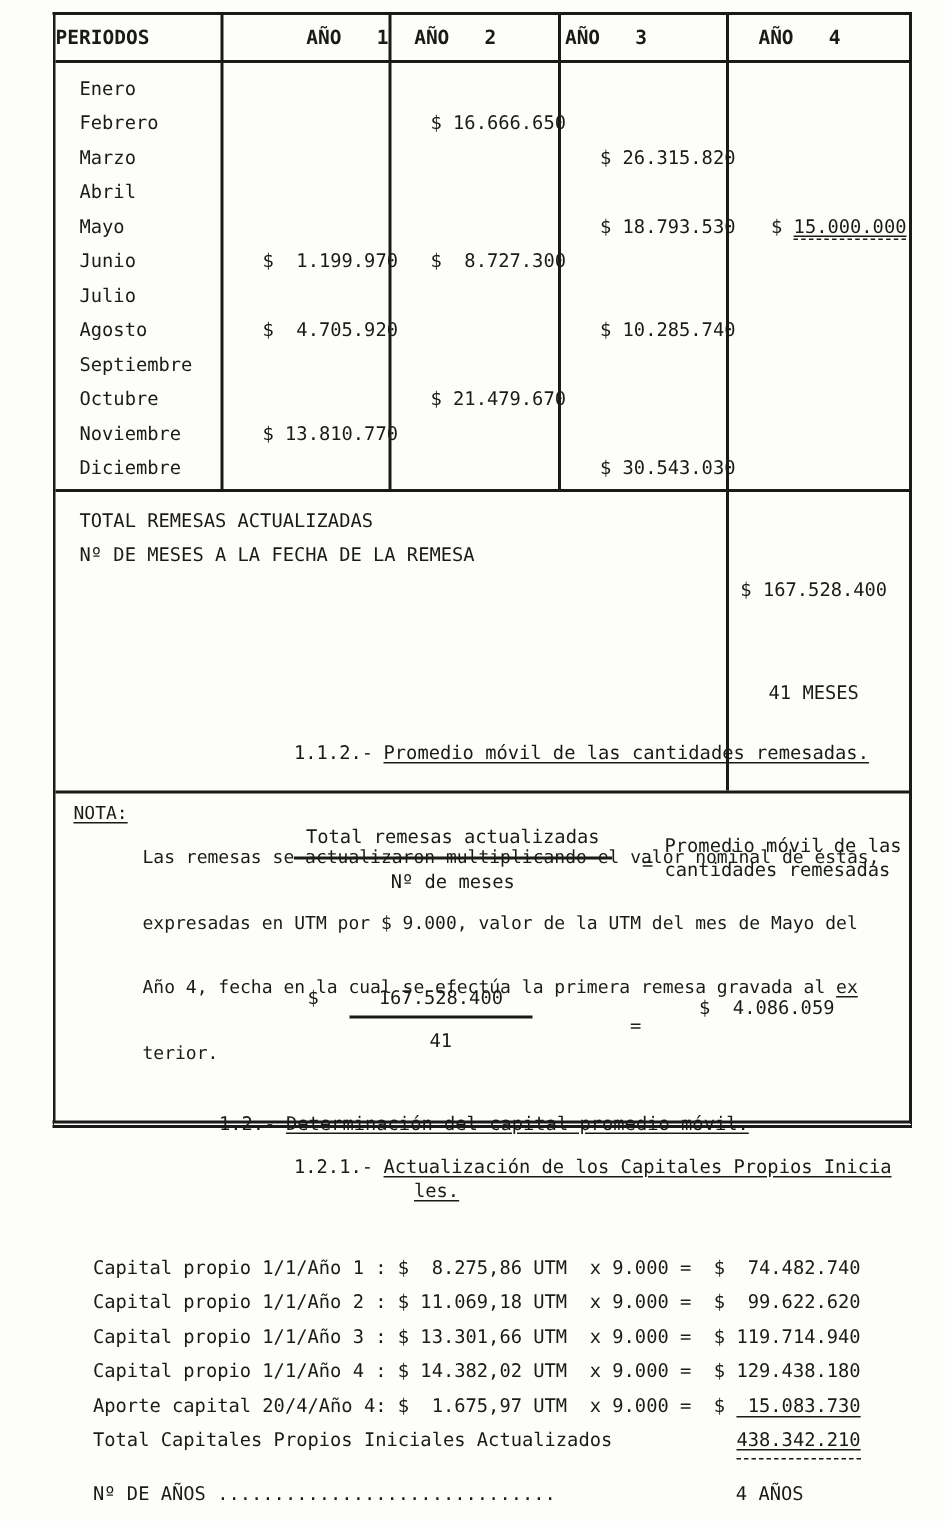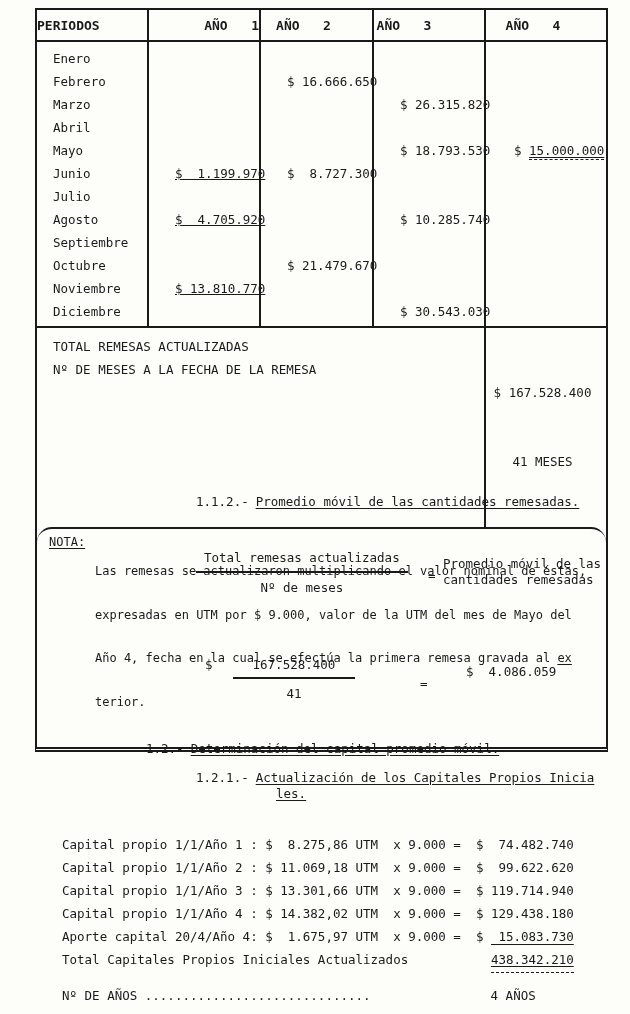--- a/index.html
+++ b/index.html
@@ -25,31 +25,31 @@
   .thead { display:flex; border-bottom:2px solid #1a1a1a; font-size:13px; font-weight:bold; }
   .thead > div { padding:8px 0 7px; }
   .hc0 { width:110px; padding-left:16px; }
   .hc1 { width:112px; text-align:right; }
   .hc2 { width:89px; text-align:center; }
   .hc3 { width:112px; text-align:center; }
   .hc4 { flex:1; text-align:center; }
   .tbody { padding-top:5px; padding-bottom:3px; font-size:12.5px; }
   .trow { display:flex; height:23px; align-items:center; }
   .mc  { width:132px; padding-left:16px; }
-  .ac1 { width:112px; padding-left:6px; white-space:pre;text-decoration:underline; }
+  .ac1 { width:112px; padding-left:6px; white-space:pre; }
   .ac2 { width:113px; padding-left:6px; white-space:pre; }
   .ac3 { width:112px; padding-left:6px; white-space:pre; }
   .ac4 { flex:1; padding-left:8px; white-space:pre; }
 
   .totals { display:flex; border-top:2px solid #1a1a1a; font-size:12.5px; }
   .totals-left { flex:1; padding:7px 0 8px 16px; line-height:23px; }
   .totals-right { width:122px; border-left:2px solid #1a1a1a; text-align:center;
                   padding:7px 7px 8px 0; line-height:23px; white-space:pre; }
 
-  .note { display:flex; border-top:2px solid #1a1a1a; font-size:12px; padding:6px 4px 9px 12px;border-radius:15px; }
+  .note { display:flex; border-top:2px solid #1a1a1a; font-size:12px; padding:6px 4px 9px 12px; }
   .note-label { width:46px; }
   .note-label span { text-decoration:underline; text-underline-offset:2px; }
   .note-text { line-height:14.5px; white-space:pre; }
 
   .u  { text-decoration:underline; text-underline-offset:2px; }
   .uu { text-decoration:underline; text-underline-offset:2px;
         border-bottom:1px dashed #1a1a1a; padding-bottom:1px; }
 
   
   .h112 { position:absolute; left:196px; top:494px; font-size:12.5px; }

